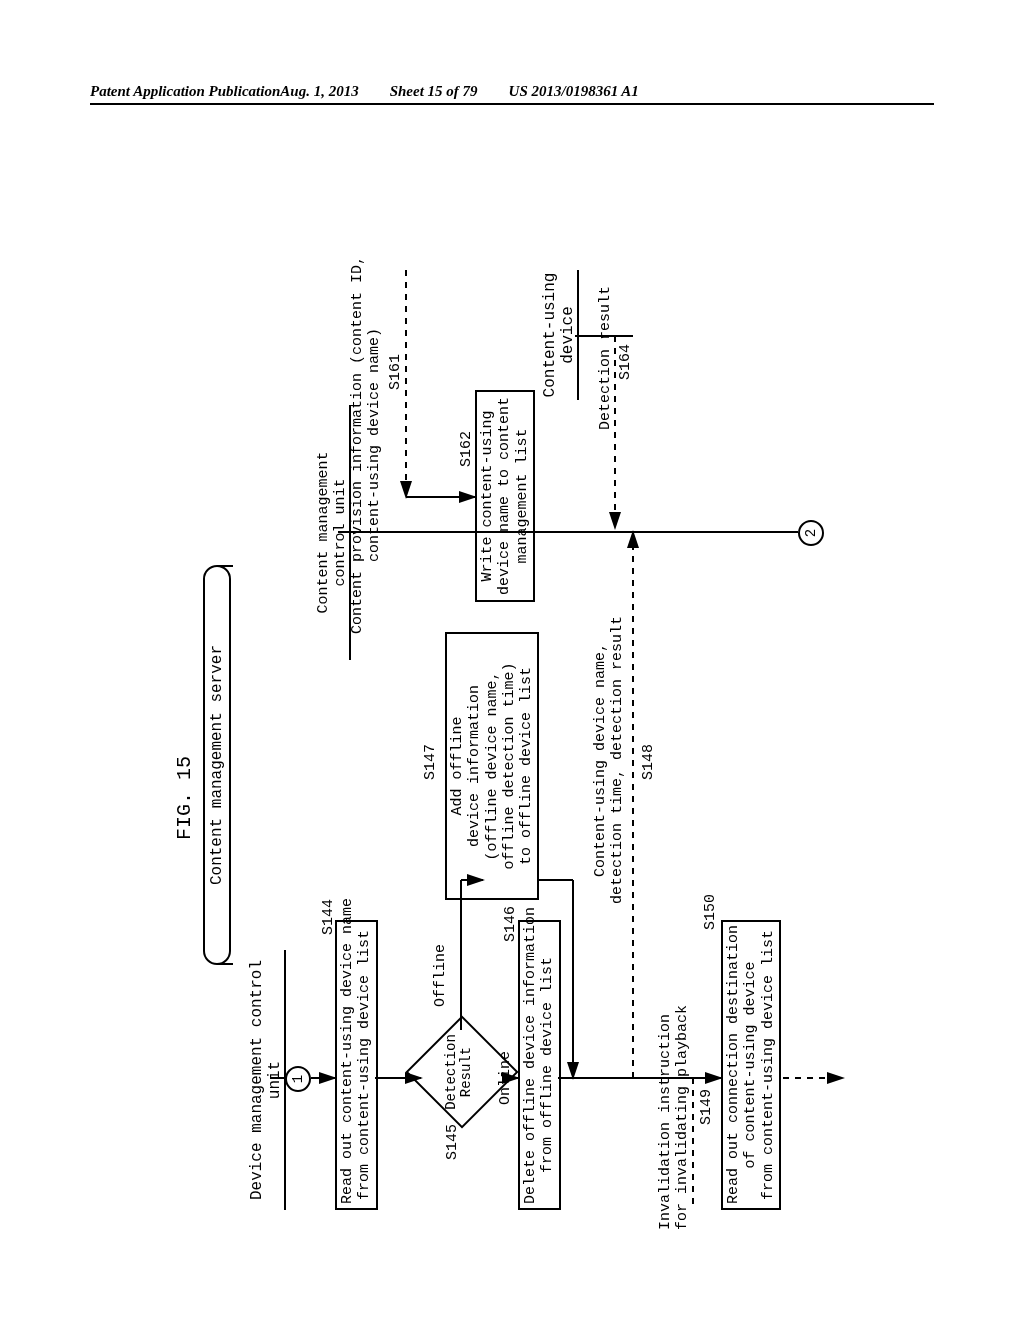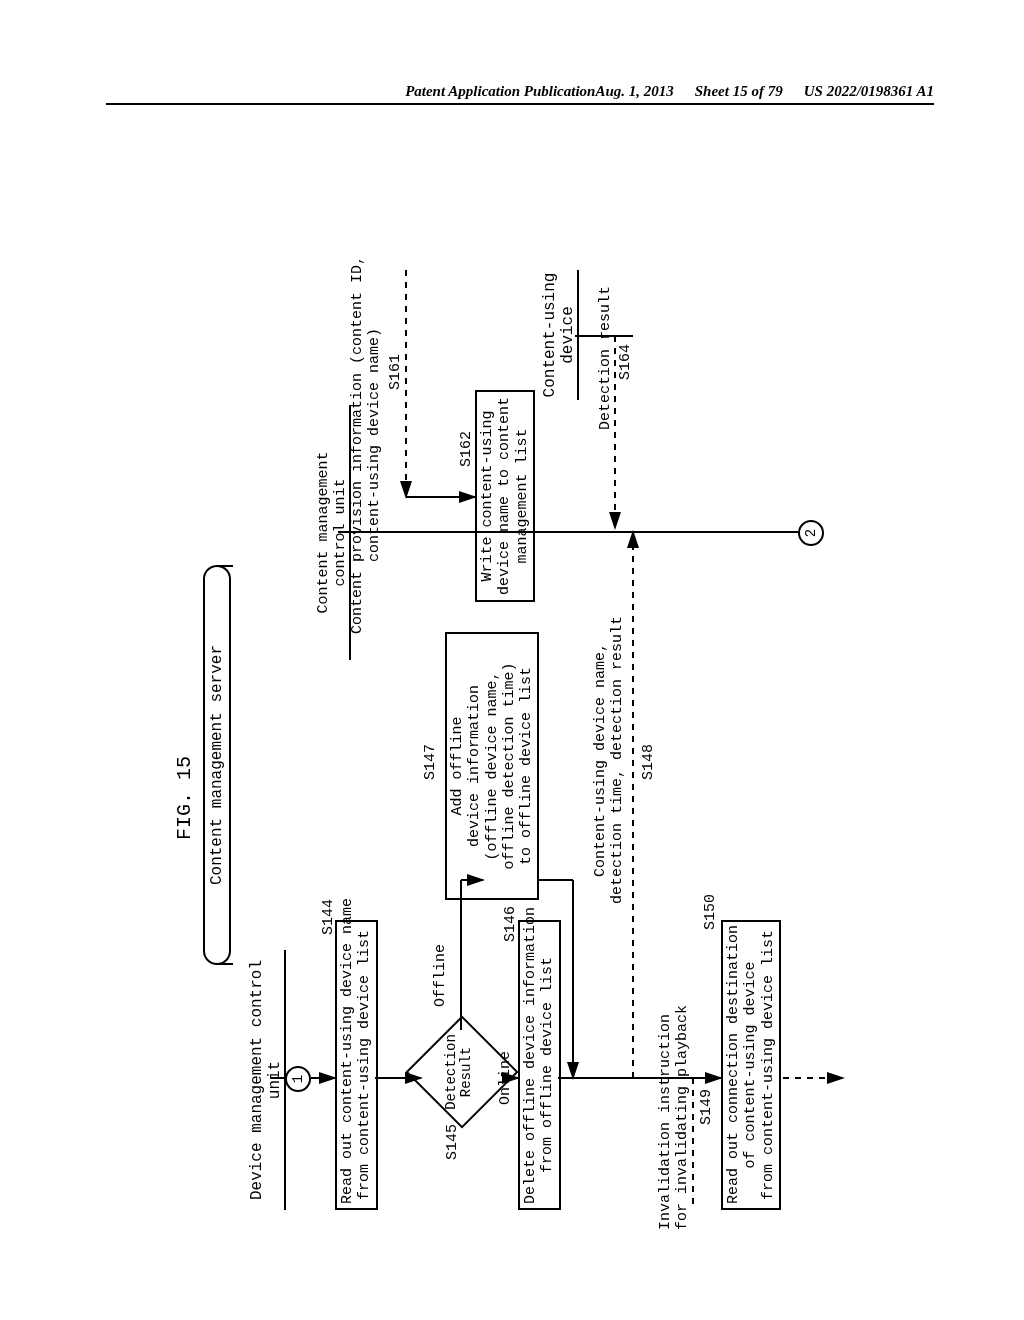--- a/index.html
+++ b/index.html
@@ -9,31 +9,30 @@
     width: 1024px;
     height: 1320px;
     position: relative;
   }
   .page-header {
     position: absolute;
     top: 83px;
     left: 90px;
     right: 90px;
     display: flex;
-    justify-content: flex-end;
+    justify-content: flex-start;
     font-size: 15px;
     font-weight: bold;
     font-style: italic;
     border-bottom: 2px solid #000;
     padding-bottom: 3px;
-    margin-left: 16px;
   }
   .page-header .right {
     display: flex;
-    gap: 21px;
+    gap: 31px;
   }
   .figure-area {
     position: absolute;
     top: 170px;
     left: 163px;
     width: 700px;
     height: 1050px;
     transform: rotate(-90deg);
     transform-origin: center center;
   }
@@ -144,21 +143,21 @@
   }
 </style>
 </head>
 <body>
 
 <div class="page-header">
   <span>Patent Application Publication</span>
   <span class="right">
     <span>Aug. 1, 2013</span>
     <span>Sheet 15 of 79</span>
-    <span>US 2022/0198361 A1</span>
+    <span>US 2013/0198361 A1</span>
   </span>
 </div>
 
 <div class="figure-area">
   <div class="rotated-content">
 
     <div class="fig-label">FIG. 15</div>
 
     <div class="banner">Content management server</div>
 

